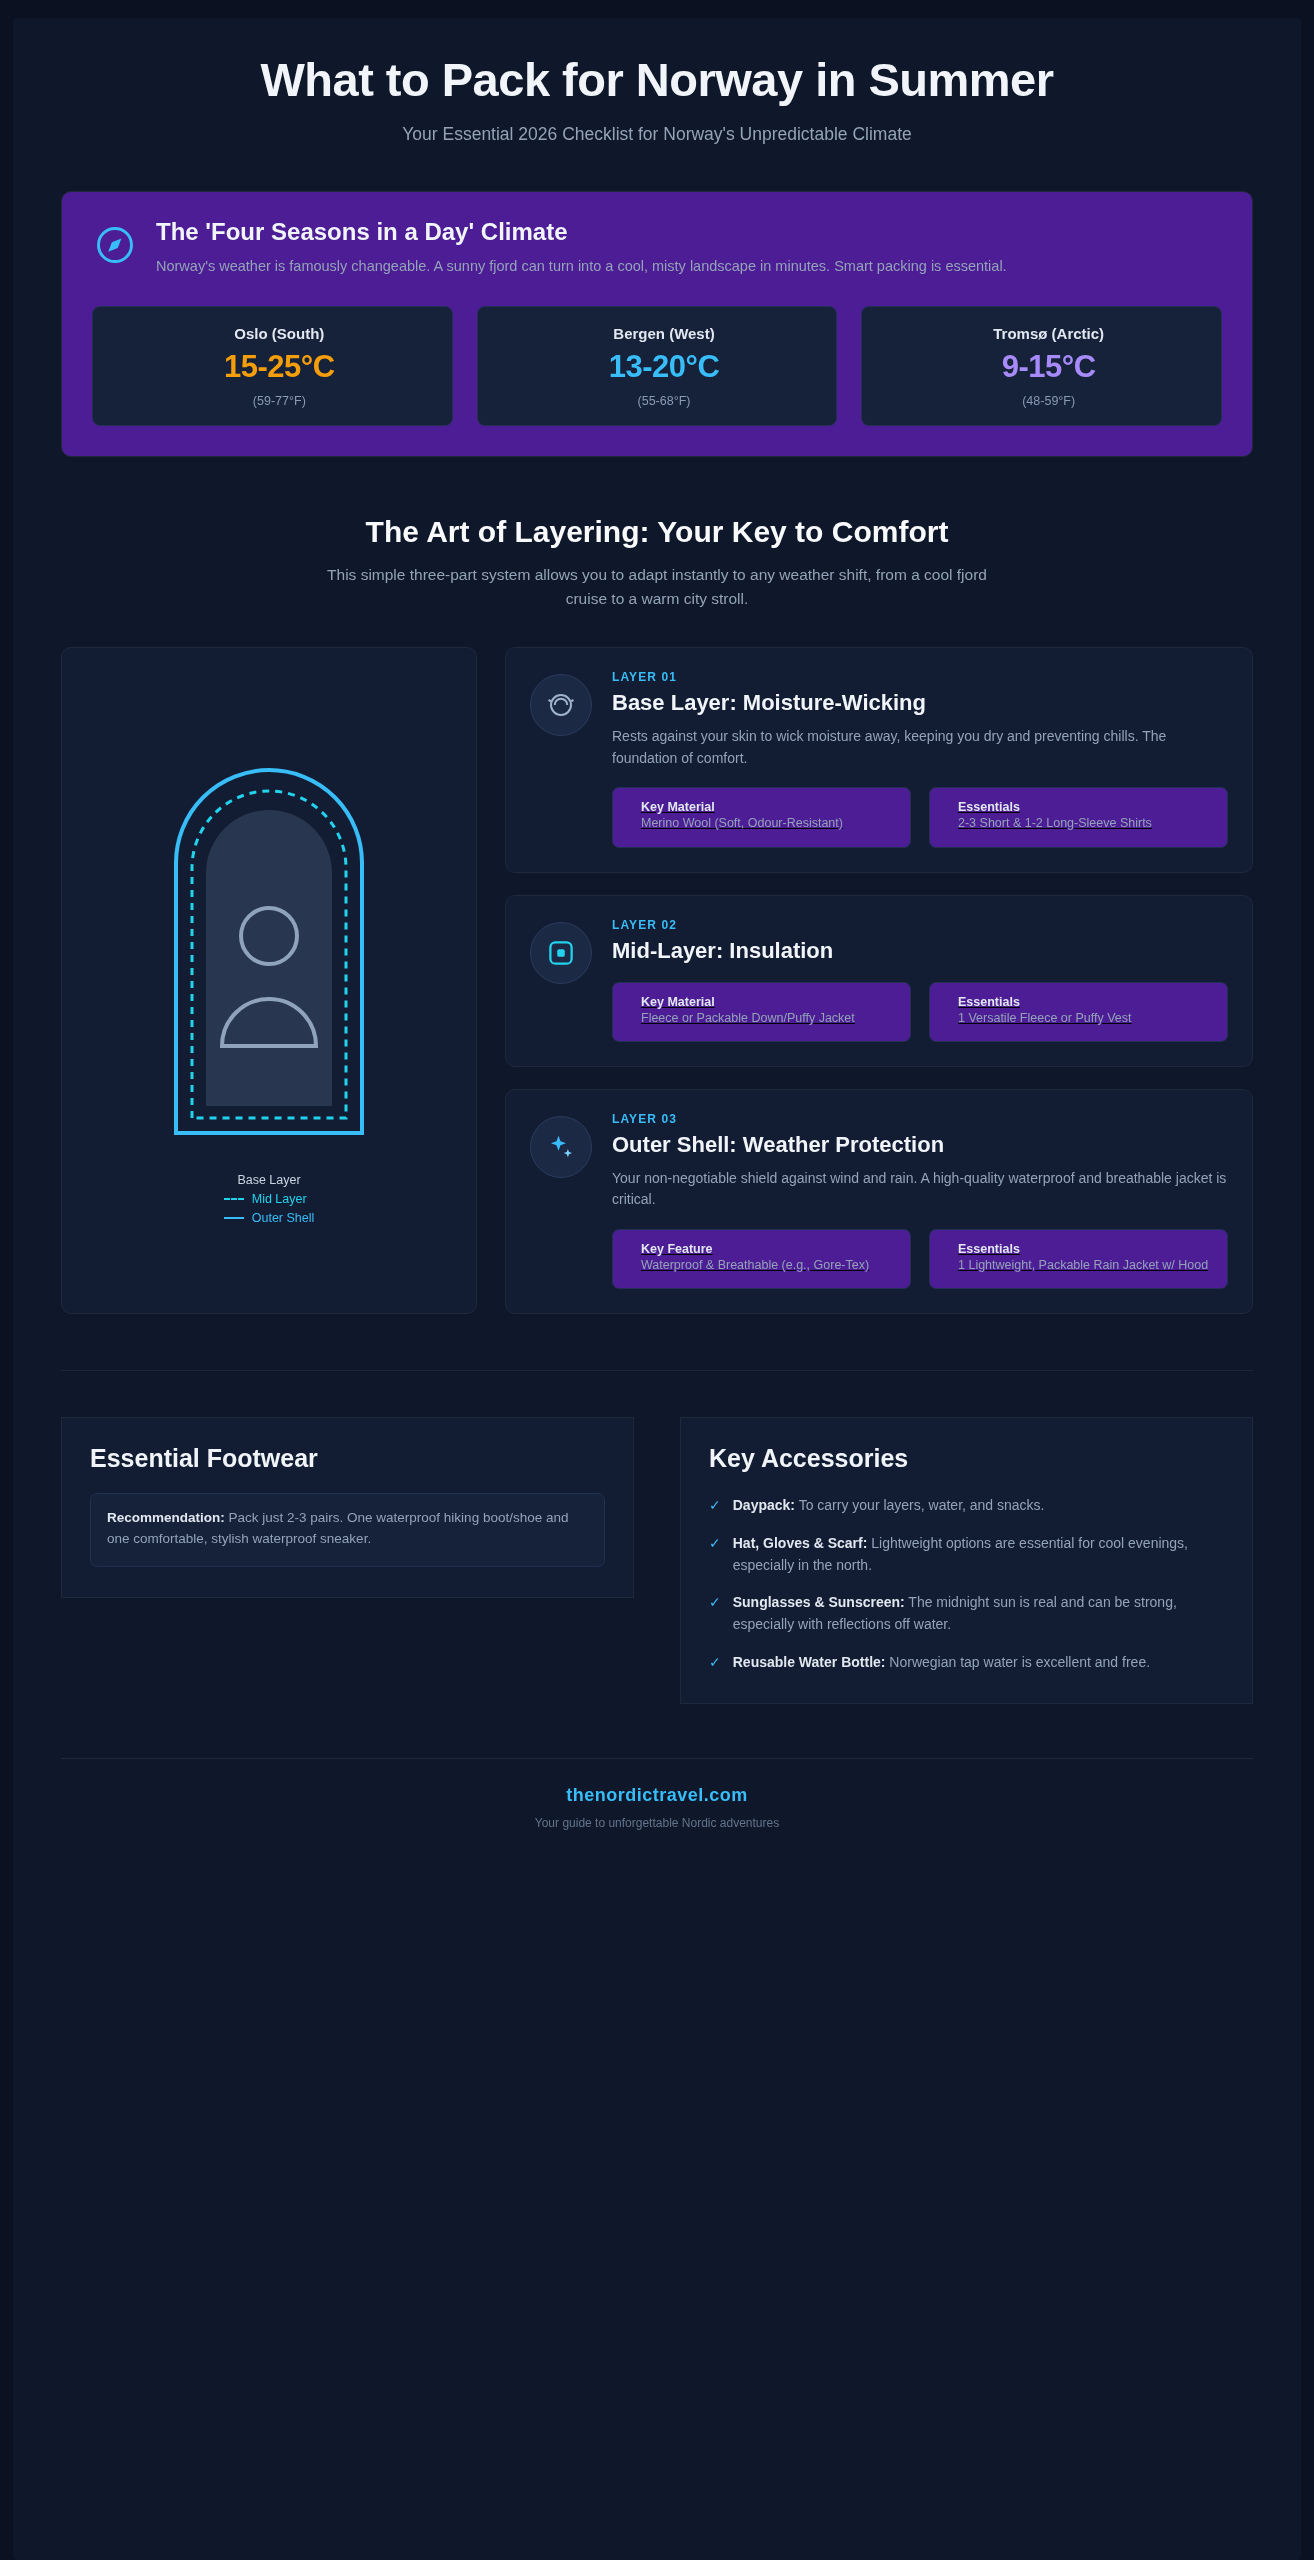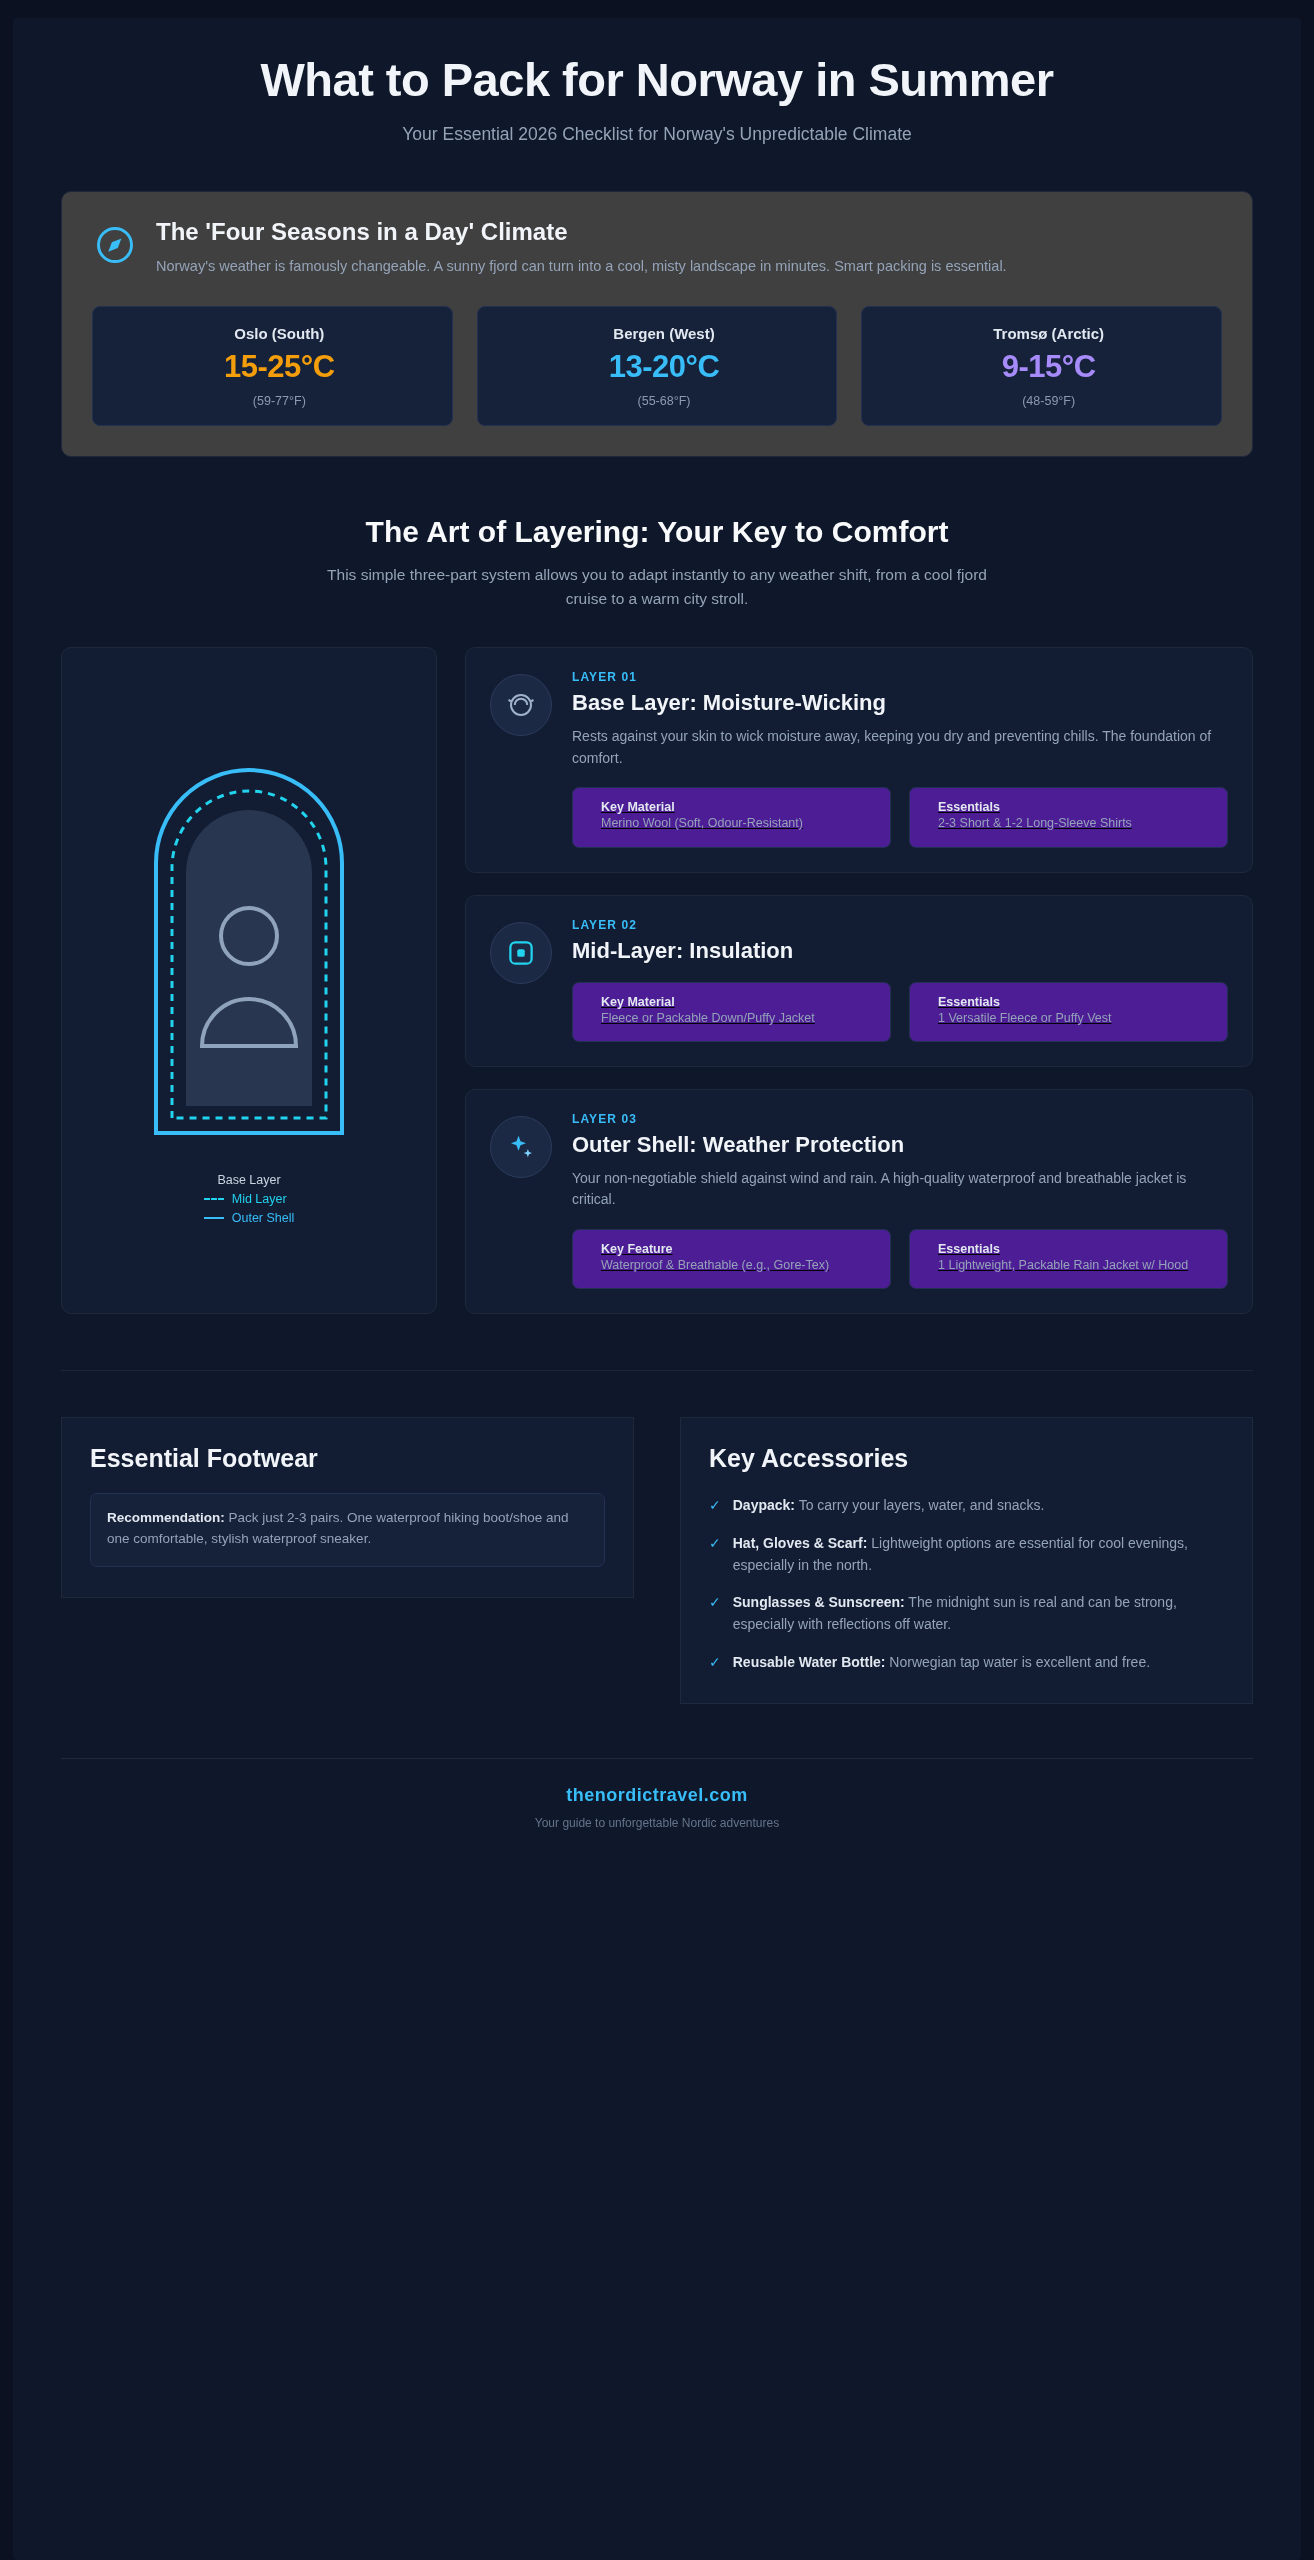--- a/index.html
+++ b/index.html
@@ -37,21 +37,21 @@
   .header .subtitle {
     margin-top: 17px;
     font-size: 17.5px;
     color: #94a3b8;
     font-weight: normal;
   }
 
   
   .climate-card {
     margin-top: 46px;
-    background: #404040;
+    background: #4c1d95;
     border: 1px solid #1e293b;
     border-radius: 10px;
     padding: 26px 30px 30px 30px;
   }
   .climate-head { display: flex; gap: 18px; align-items: flex-start; }
   .climate-icon {
     width: 46px; height: 46px; flex: none;
     margin-top: 4px;
     display: flex; align-items: center; justify-content: center;
   }
@@ -83,21 +83,21 @@
   }
   .section-head p {
     margin: 14px auto 0 auto;
     max-width: 700px;
     font-size: 15.5px; color: #94a3b8; line-height: 1.55;
   }
 
   .layer-wrap { display: flex; gap: 28px; margin-top: 36px; }
 
   .figure-card {
-    width: 376px; flex: none;
+    width: 416px; flex: none;
     background: #121d33;
     border: 1px solid #1e293b;
     border-radius: 10px;
     display: flex; flex-direction: column;
     align-items: center; justify-content: center;
     padding: 20px 0 28px 0;
   }
   .figure-legend { margin-top: 16px; }
   .legend-row { display: flex; align-items: center; gap: 8px; font-size: 12.5px; margin-top: 5px; justify-content: flex-start; }
   .legend-dash { display: inline-block; width: 20px; height: 0; border-top: 2.5px solid #38bdf8; }

